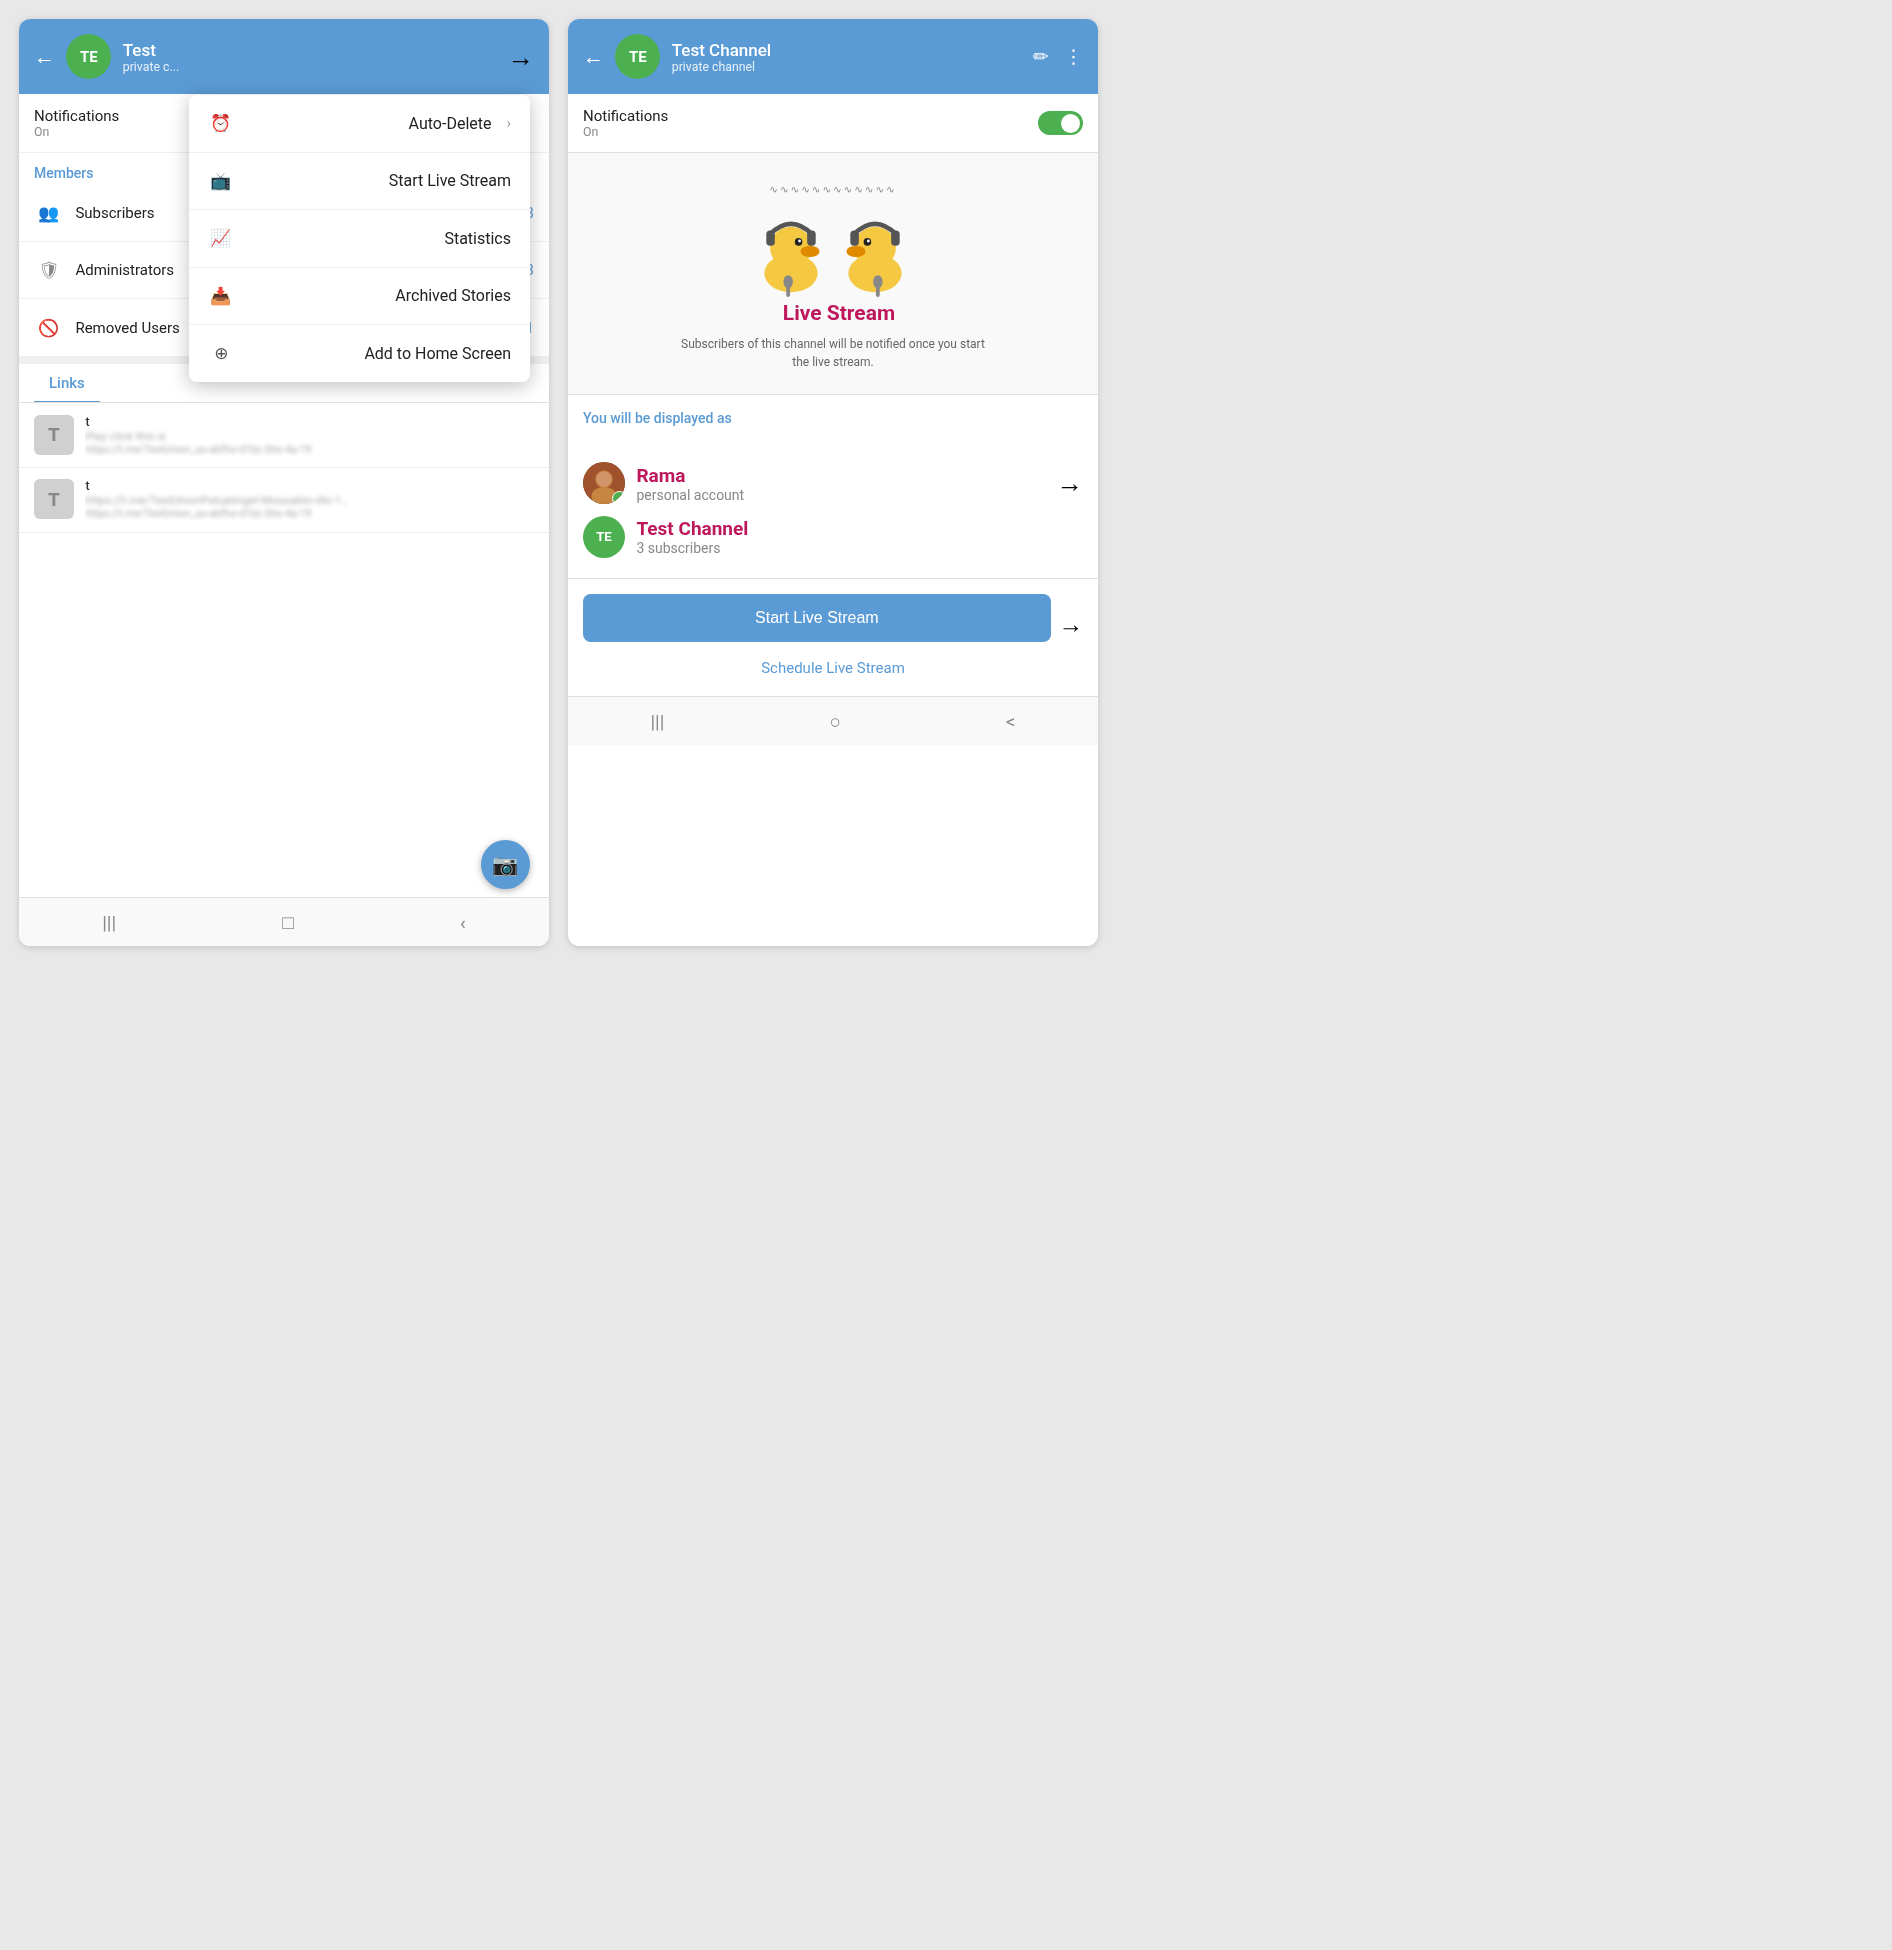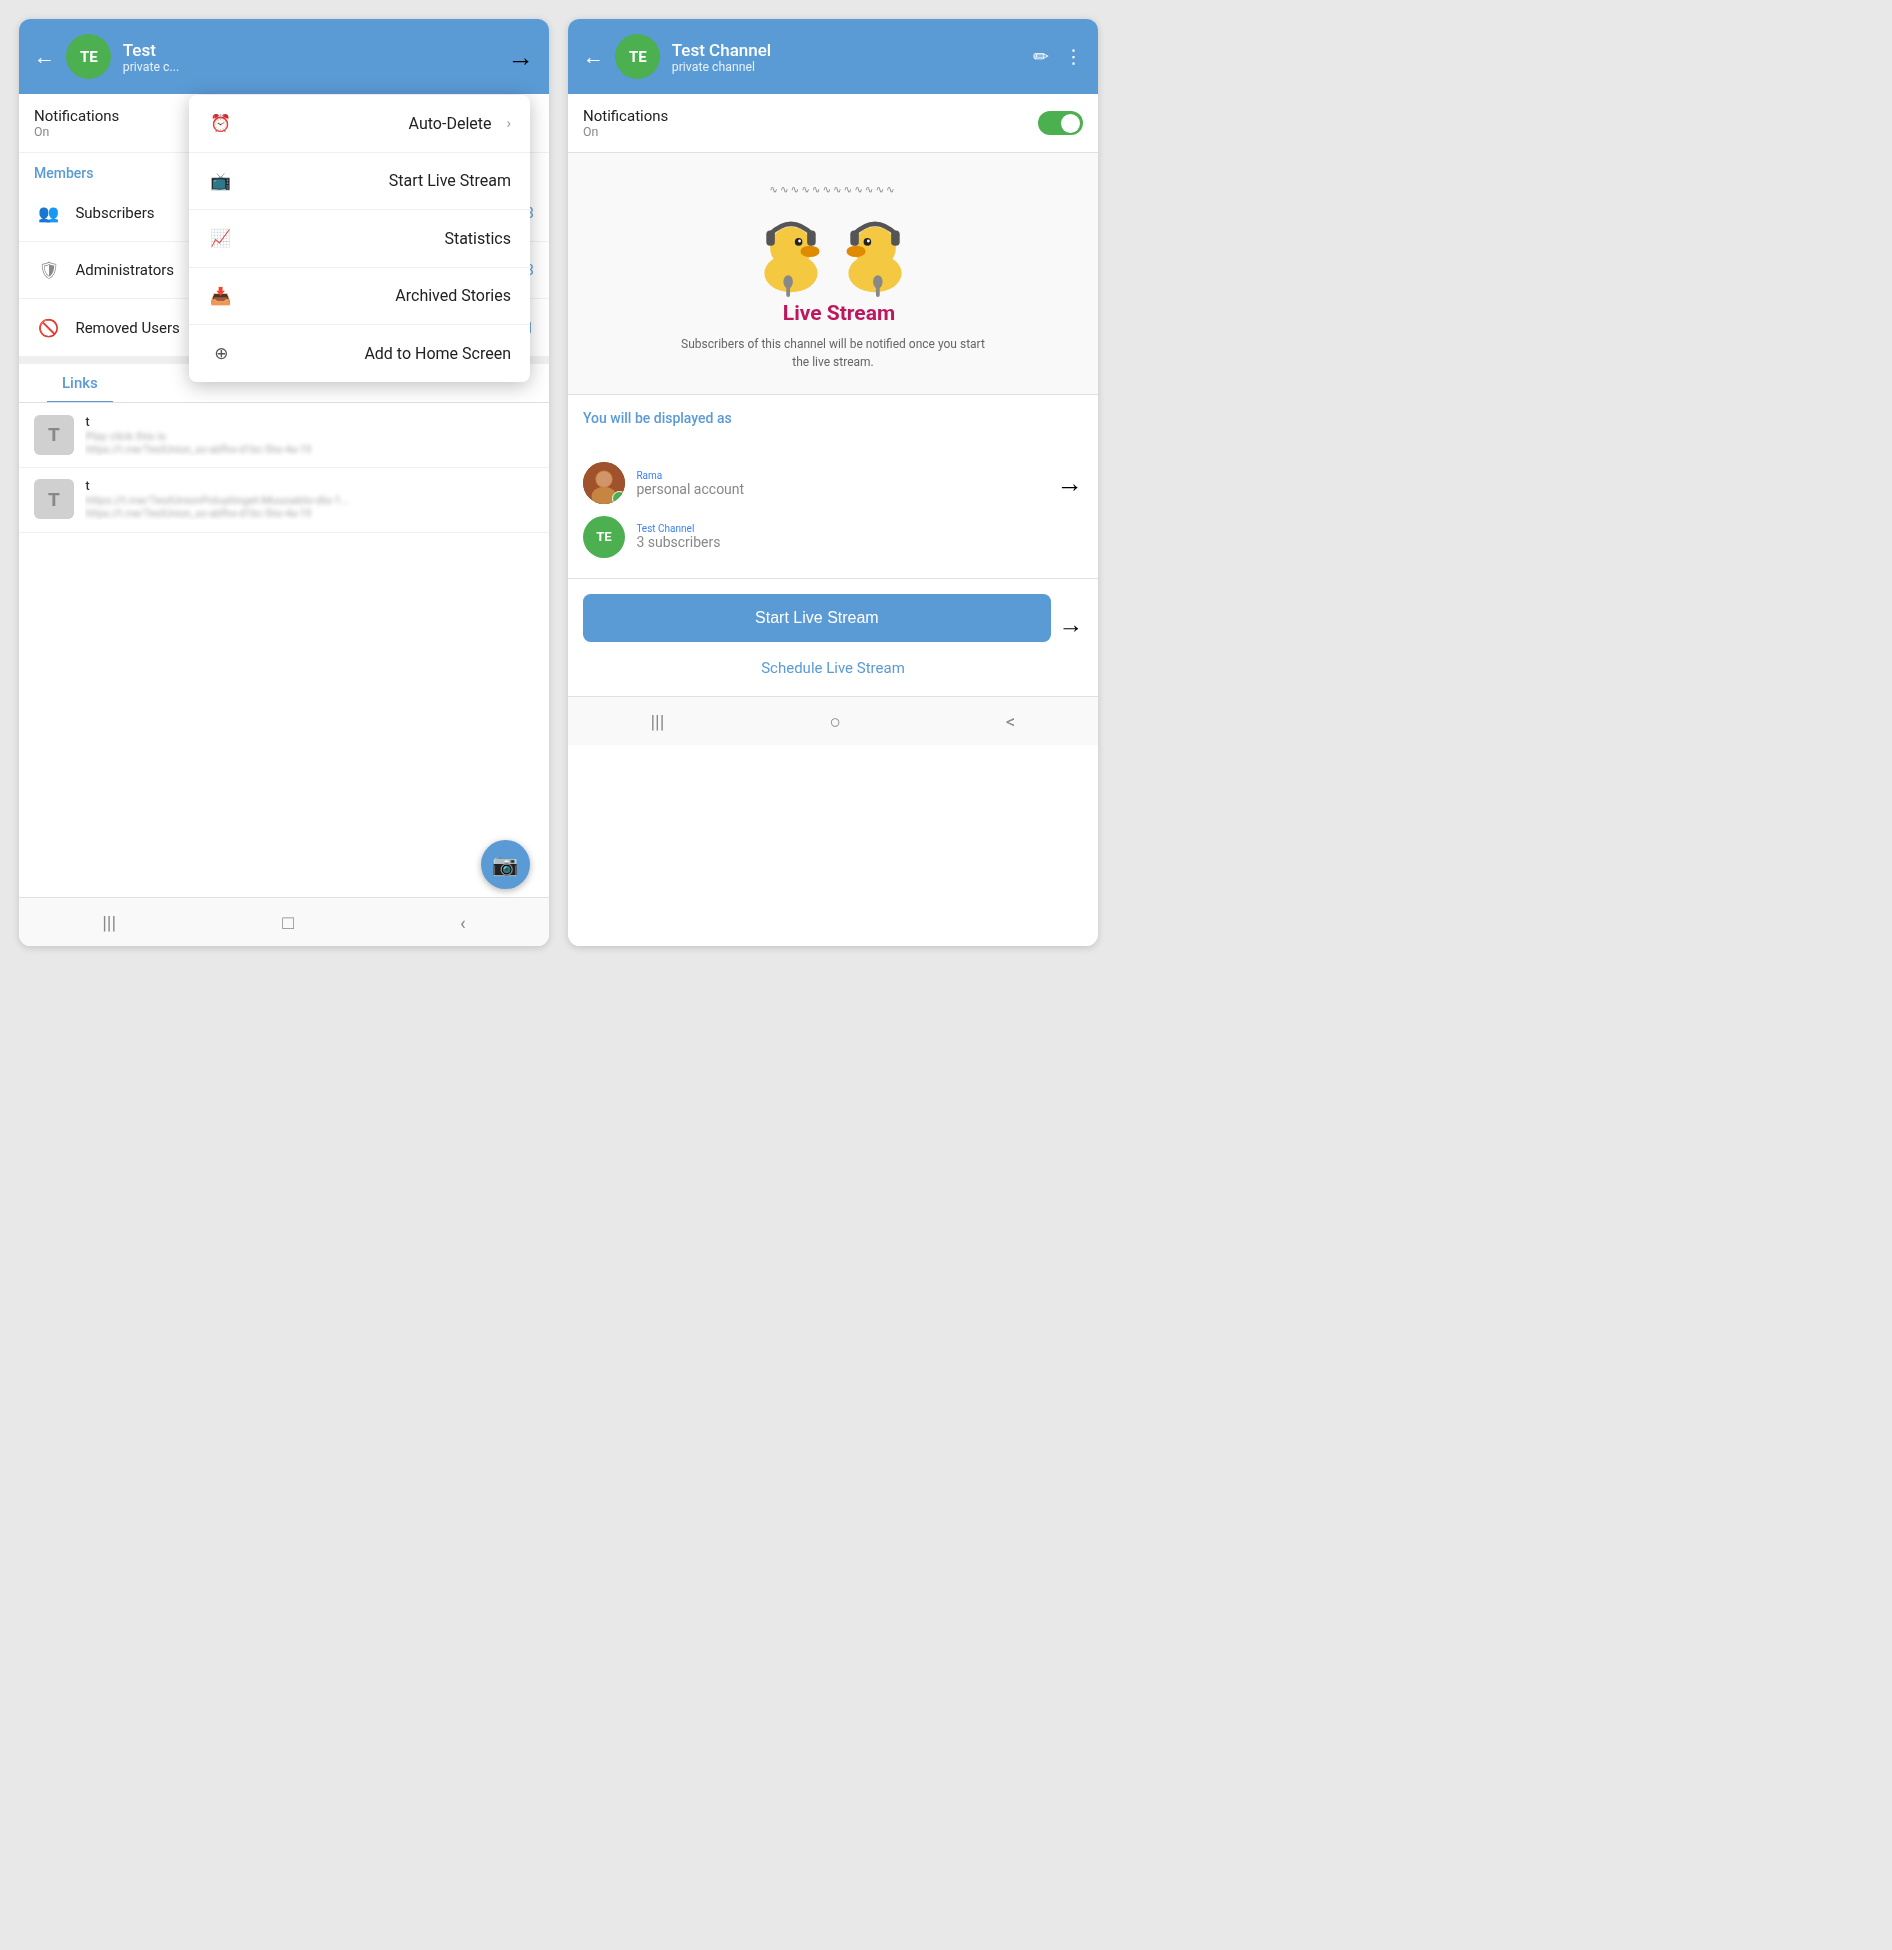--- a/index.html
+++ b/index.html
@@ -354,23 +354,23 @@
       border-radius: 50%;
       display: flex;
       align-items: center;
       justify-content: center;
       font-size: 8.5px;
       color: white;
       border: 1.9px solid white;
     }
     .account-info { flex: 1; }
     .account-name {
-      font-size: 10px;
-      font-weight: 400;
-      color: #3b82f6;
+      font-size: 19px;
+      font-weight: 700;
+      color: #be185d;
     }
     .account-type {
       font-size: 14px;
       color: #888;
     }
     .actions-section {
       padding: 15px;
     }
     .start-btn {
       width: 100%;
@@ -482,21 +482,21 @@
     </div>
     <div class="section-row">
       <div class="section-row-icon">🚫</div>
       <span class="section-row-label">Removed Users</span>
       <span class="section-row-value">1</span>
     </div>
 
     <div class="gray-divider"></div>
 
     <div class="links-section">
-      <div style="border-bottom: 0.9px solid #e0e0e0; padding: 0 28px;">
+      <div style="border-bottom: 0.9px solid #e0e0e0; padding: 0 15px;">
         <span class="links-tab">Links</span>
       </div>
 
       <div class="link-item">
         <div class="link-thumb">T</div>
         <div class="link-content">
           <div class="link-title">t</div>
           <div class="link-desc blurred">Play click this is</div>
           <div class="link-url blurred">https://t.me/TestUnion_so-abfho-d1bc-5ho-4a-19</div>
         </div>

